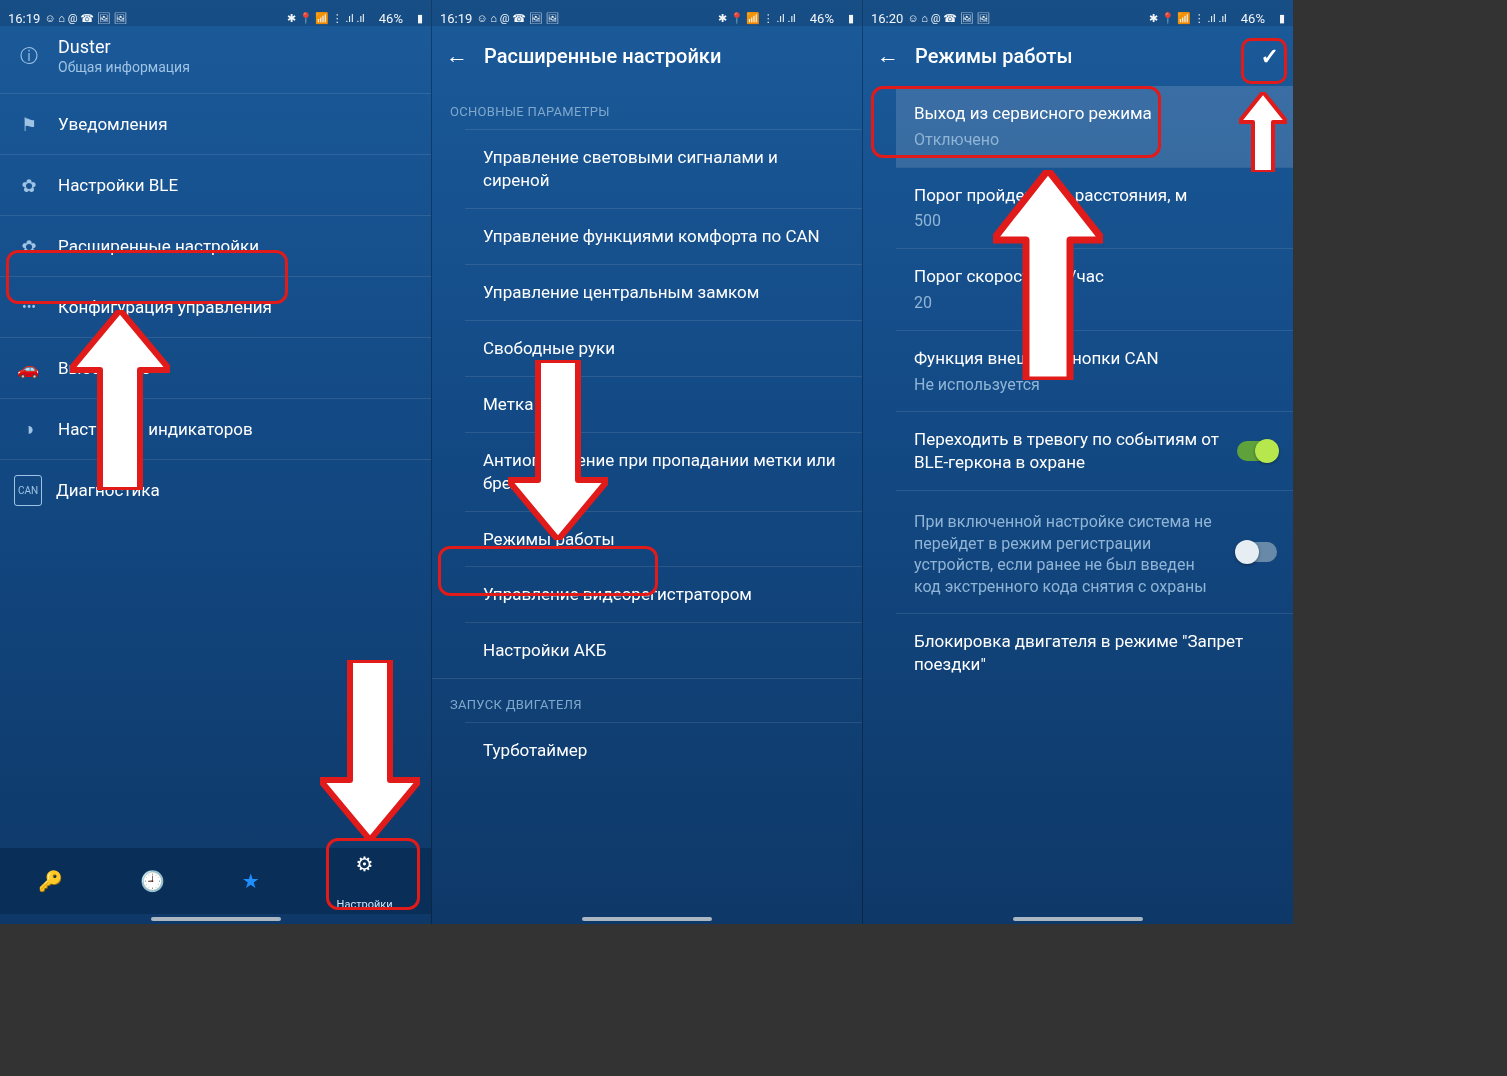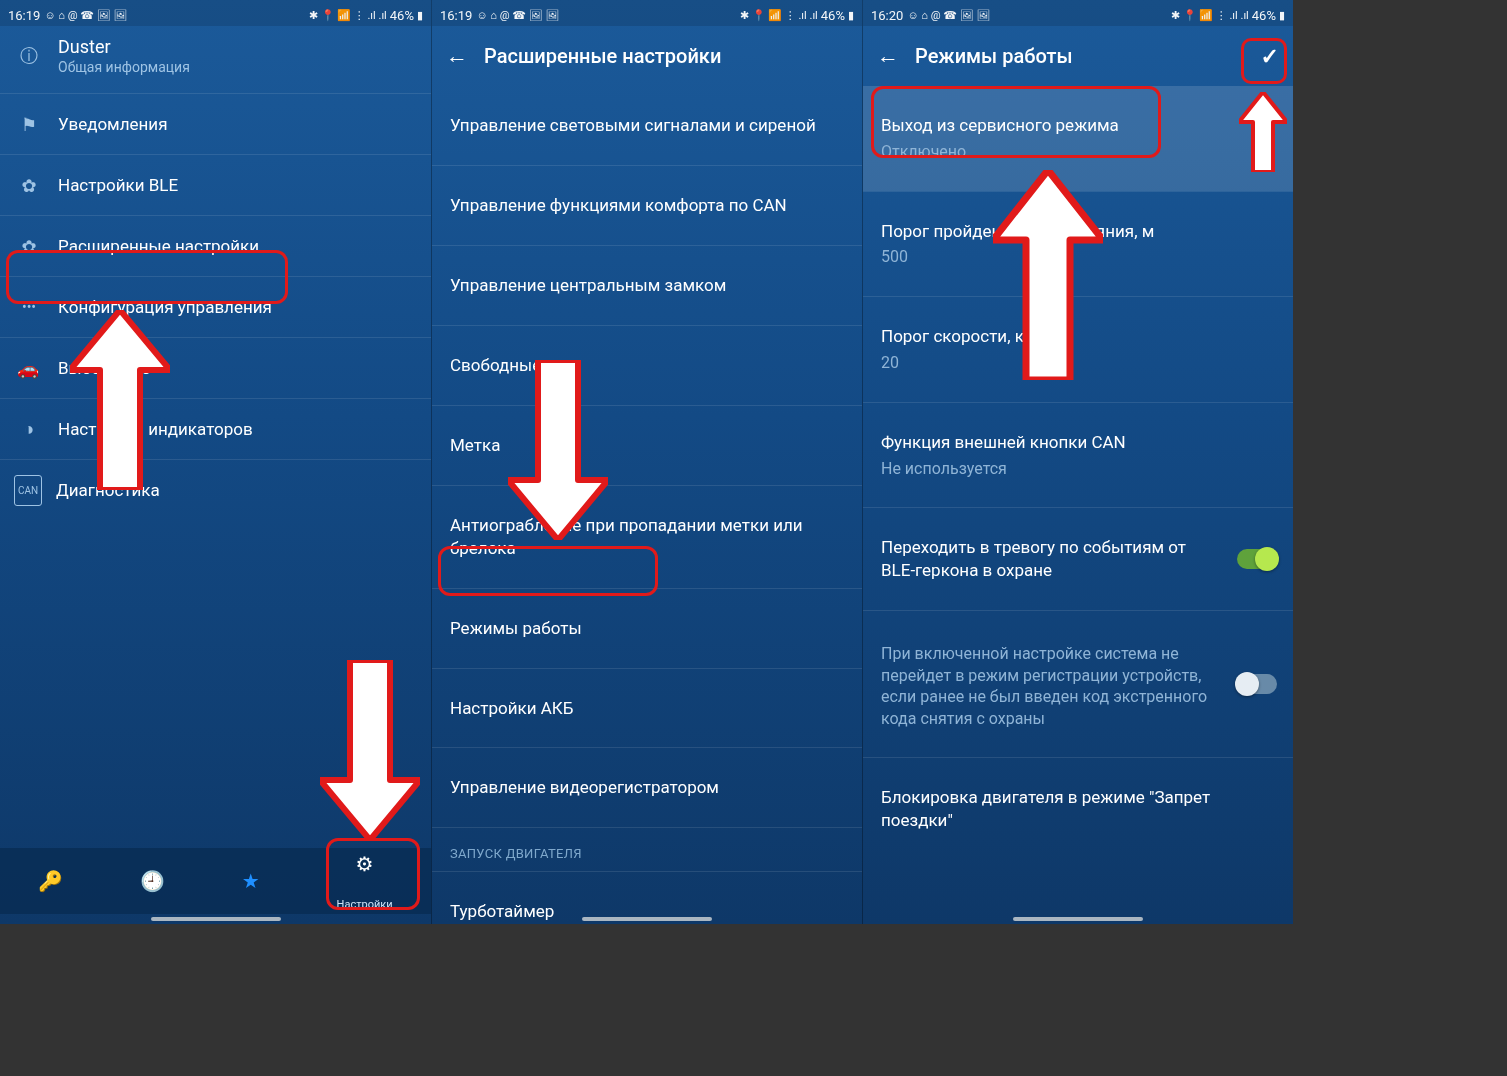--- a/index.html
+++ b/index.html
@@ -20,27 +20,27 @@
     overflow: hidden;
   }
   .phone + .phone { border-left: 1px solid #00000050; }
 
   
   .statusbar {
     height: 26px;
     background: #00000020;
     color: #fff;
     display: flex;
-    align-items: flex-start;
+    align-items: flex-end;
     justify-content: space-between;
     font-size: 13px;
-    padding: 8px 8px;
+    padding: 0 8px;
   }
   .sb-left { display: flex; align-items: center; gap: 4px; }
-  .sb-right { display: flex; align-items: center; gap: 3px; }
+  .sb-right { display: flex; align-items: center; gap: 14px; }
   .sb-left span, .sb-right span { opacity: .95; }
   .sb-icon { font-size: 11px; }
 
   
   .toolbar {
     height: 60px;
     display: flex;
     align-items: center;
     padding: 0 14px;
     gap: 16px;
@@ -91,23 +91,24 @@
   }
 
   
   .section-label {
     font-size: 13px;
     color: #7fa8cc;
     padding: 18px 18px 10px 18px;
     letter-spacing: .3px;
   }
   .setting {
-    padding: 28px 18px;
+    padding: 16px 18px;
     color: #fff;
     position: relative;
+    margin-left: 33px;
   }
   .setting + .setting,
   .section-label + .setting,
   .setting + .section-label { border-top: 1px solid rgba(255,255,255,.10); }
   .setting .s-title { font-size: 17px; line-height: 1.35; }
   .setting .s-sub  { font-size: 16px; color:#8fb4d6; margin-top:4px; line-height:1.35; }
   .setting.highlight { background: rgba(255,255,255,.14); }
   .toggle {
     position:absolute; right:16px; top: 50%; transform: translateY(-50%);
     width: 40px; height: 20px; border-radius: 10px;
@@ -243,20 +244,21 @@
       <span>46%</span>
       <span class="sb-icon">▮</span>
     </div>
   </div>
 
   <div class="toolbar">
     <div class="back-arrow">←</div>
     <div class="title">Расширенные настройки</div>
   </div>
 
+  <div class="section-label">ОСНОВНЫЕ ПАРАМЕТРЫ</div>
 
   <div class="setting">
     <div class="s-title">Управление световыми сигналами и сиреной</div>
   </div>
   <div class="setting">
     <div class="s-title">Управление функциями комфорта по CAN</div>
   </div>
   <div class="setting">
     <div class="s-title">Управление центральным замком</div>
   </div>
@@ -266,24 +268,24 @@
   <div class="setting">
     <div class="s-title">Метка</div>
   </div>
   <div class="setting">
     <div class="s-title">Антиограбление при пропадании метки или брелока</div>
   </div>
   <div class="setting">
     <div class="s-title">Режимы работы</div>
   </div>
   <div class="setting">
+    <div class="s-title">Управление видеорегистратором</div>
+  </div>
+  <div class="setting">
     <div class="s-title">Настройки АКБ</div>
-  </div>
-  <div class="setting">
-    <div class="s-title">Управление видеорегистратором</div>
   </div>
 
   <div class="section-label">ЗАПУСК ДВИГАТЕЛЯ</div>
 
   <div class="setting">
     <div class="s-title">Турботаймер</div>
   </div>
 
   <div class="navhandle"></div>
 

